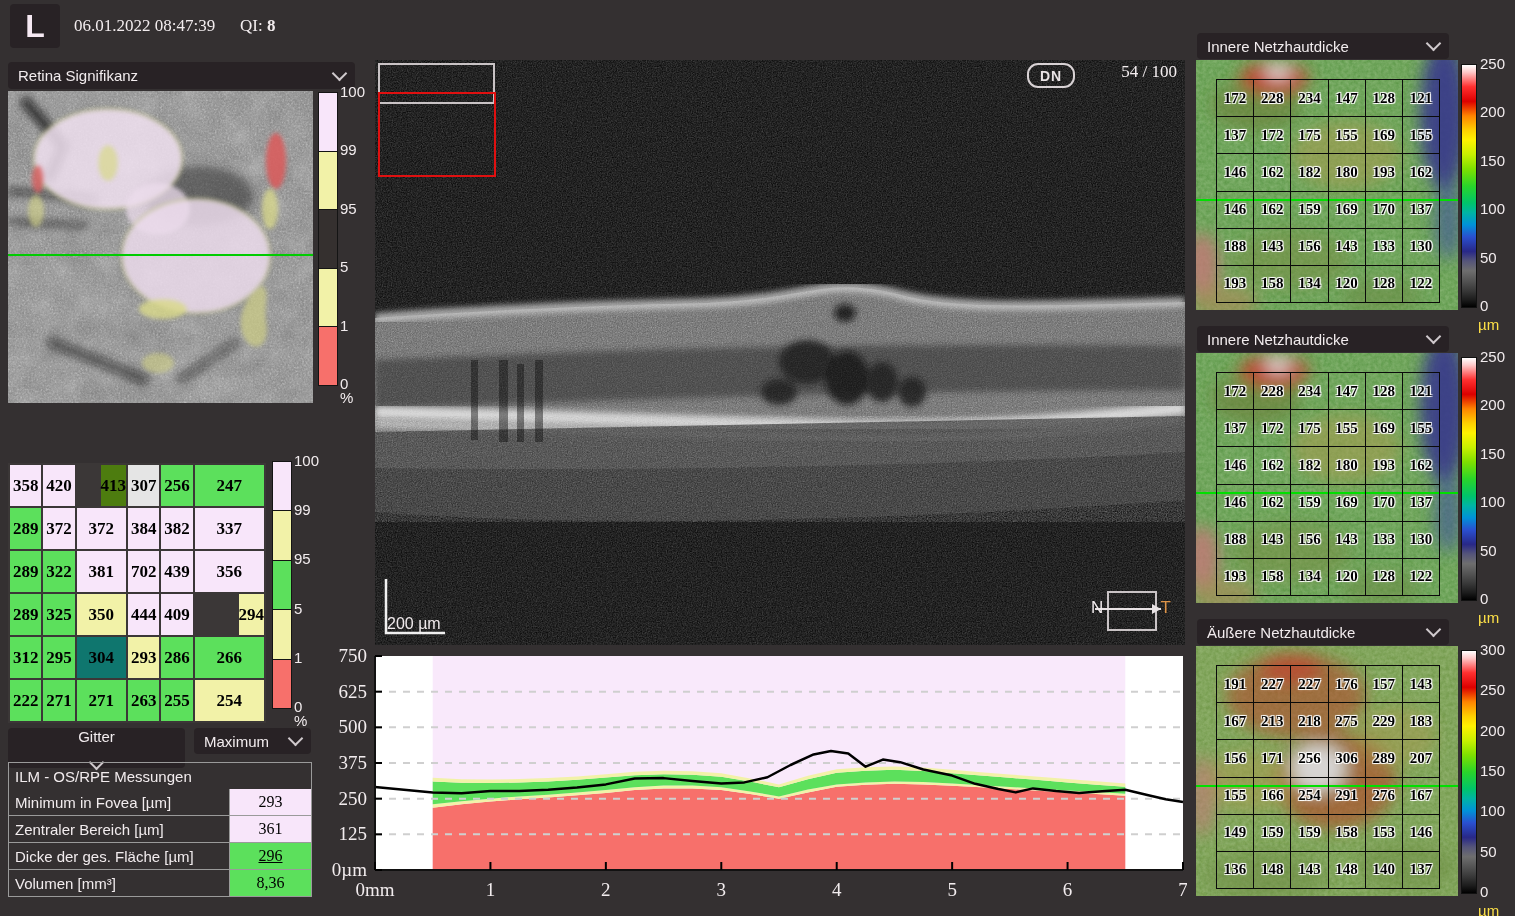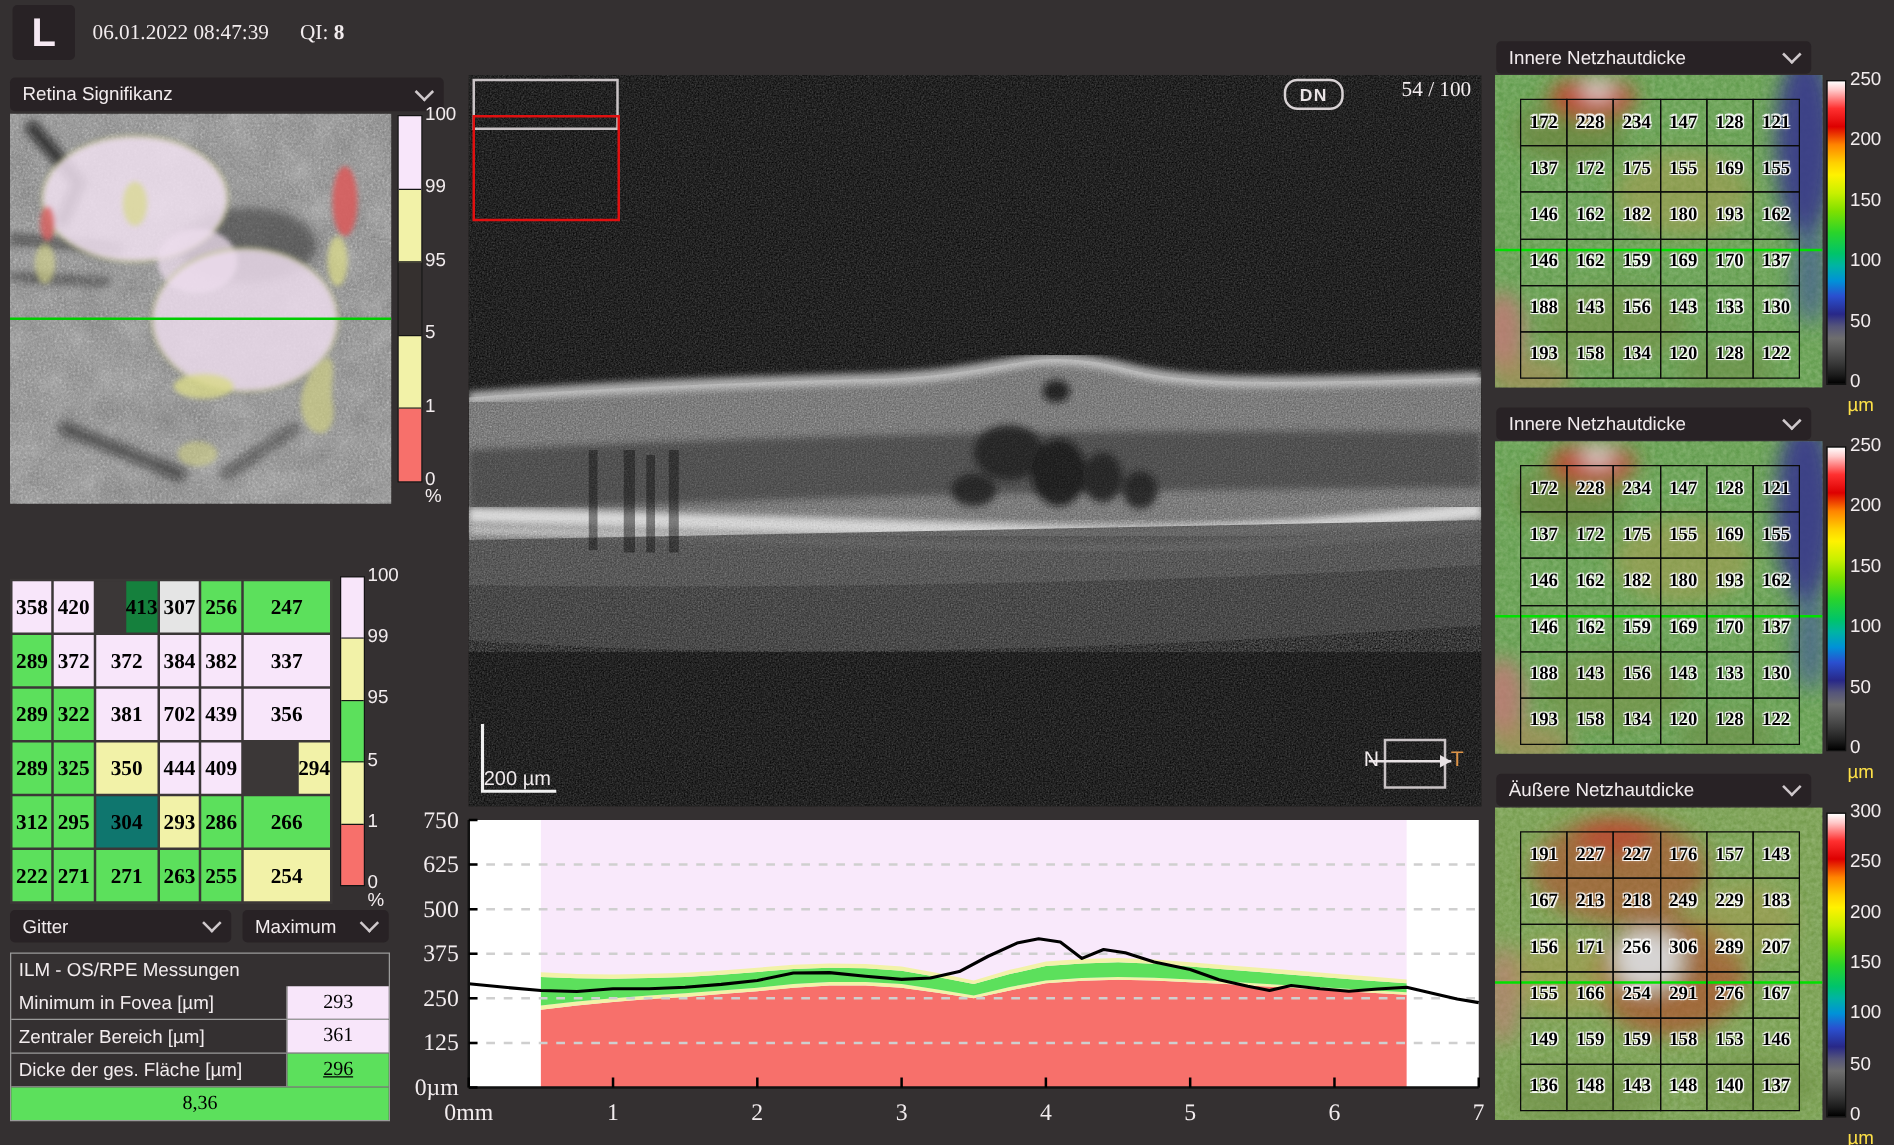--- a/index.html
+++ b/index.html
@@ -133,21 +133,21 @@
     <span style="top: 40%;">95</span>
     <span style="top: 60%;">5</span>
     <span style="top: 80%;">1</span>
     <span style="top: 100%;">0</span>
     <span style="top: calc(100% + 14px);">%</span>
   </div>
 
 <div class="abs siggrid" style="left:8px;top:463px;width:254px;height:256px;" id="left-grid">
     <div class="cell" style="background: rgb(248, 230, 250);">358</div>
     <div class="cell" style="background: rgb(248, 230, 250); text-align: right;">420</div>
-    <div class="cell" style="background: #15803d; margin-left: 24px;">413</div>
+    <div class="cell" style="background: #4d7c0f; margin-left: 24px;">413</div>
     <div class="cell" style="background: #e5e5e5;">307</div>
     <div class="cell" style="background: rgb(92, 224, 92);">256</div>
     <div class="cell" style="background: rgb(92, 224, 92);">247</div>
     <div class="cell" style="background: rgb(92, 224, 92);">289</div>
     <div class="cell" style="background: rgb(248, 230, 250);">372</div>
     <div class="cell" style="background: rgb(248, 230, 250);">372</div>
     <div class="cell" style="background: rgb(248, 230, 250);">384</div>
     <div class="cell" style="background: rgb(248, 230, 250);">382</div>
     <div class="cell" style="background: rgb(248, 230, 250);">337</div>
     <div class="cell" style="background: rgb(92, 224, 92);">289</div>
@@ -185,21 +185,21 @@
 <div class="scale-labels abs" style="left:294px;top:461px;height:246px;width:34px;" id="sig-scale-2-labels">
     <span style="top: 0%;">100</span>
     <span style="top: 20%;">99</span>
     <span style="top: 40%;">95</span>
     <span style="top: 60%;">5</span>
     <span style="top: 80%;">1</span>
     <span style="top: 100%;">0</span>
     <span style="top: calc(100% + 14px);">%</span>
   </div>
 
-<div class="abs dd" style="left:8px;top:728px;width:157px;height:26px;">
+<div class="abs dd" style="left:8px;top:728px;width:157px;height:40px;flex-direction:column;">
   <span class="lbl">Gitter</span>
   <span class="chev"></span>
 </div>
 <div class="abs dd" style="left:194px;top:728px;width:97px;height:26px;">
   <span class="lbl">Maximum</span>
   <span class="chev"></span>
 </div>
 
 <div class="abs mtable" style="left:8px;top:762px;width:302px;">
   <div class="trow">
@@ -212,20 +212,21 @@
       </div>
       <div class="trow">
         <div class="lcell">Zentraler Bereich [µm]</div>
         <div class="vcell" style="background: rgb(248, 230, 250);">361</div>
       </div>
       <div class="trow">
         <div class="lcell">Dicke der ges. Fläche [µm]</div>
         <div class="vcell" style="background: rgb(92, 224, 92); text-decoration: underline;">296</div>
       </div>
       <div class="trow">
+        <div class="lcell">Volumen [mm³]</div>
         <div class="vcell" style="background: rgb(92, 224, 92);">8,36</div>
       </div>
     </div>
 </div>
 
 <div class="abs" style="left:375px;top:60px;width:810px;height:585px;background:#000;">
   <svg width="810" height="585" viewBox="0 0 810 585">
     <defs>
       <filter id="bsn" x="0" y="0" width="100%" height="100%">
         <feTurbulence type="fractalNoise" baseFrequency="0.8" numOctaves="2" seed="3"></feTurbulence>
@@ -531,21 +532,21 @@
 </svg><div class="hm-grid" style="left: 20px; top: 19px; width: 223px; height: 223px;">
           <div class="cell">191</div>
           <div class="cell">227</div>
           <div class="cell">227</div>
           <div class="cell">176</div>
           <div class="cell">157</div>
           <div class="cell">143</div>
           <div class="cell">167</div>
           <div class="cell">213</div>
           <div class="cell">218</div>
-          <div class="cell">249</div>
+          <div class="cell">275</div>
           <div class="cell">229</div>
           <div class="cell">183</div>
           <div class="cell">156</div>
           <div class="cell">171</div>
           <div class="cell">256</div>
           <div class="cell">306</div>
           <div class="cell">289</div>
           <div class="cell">207</div>
           <div class="cell">155</div>
           <div class="cell">166</div>

